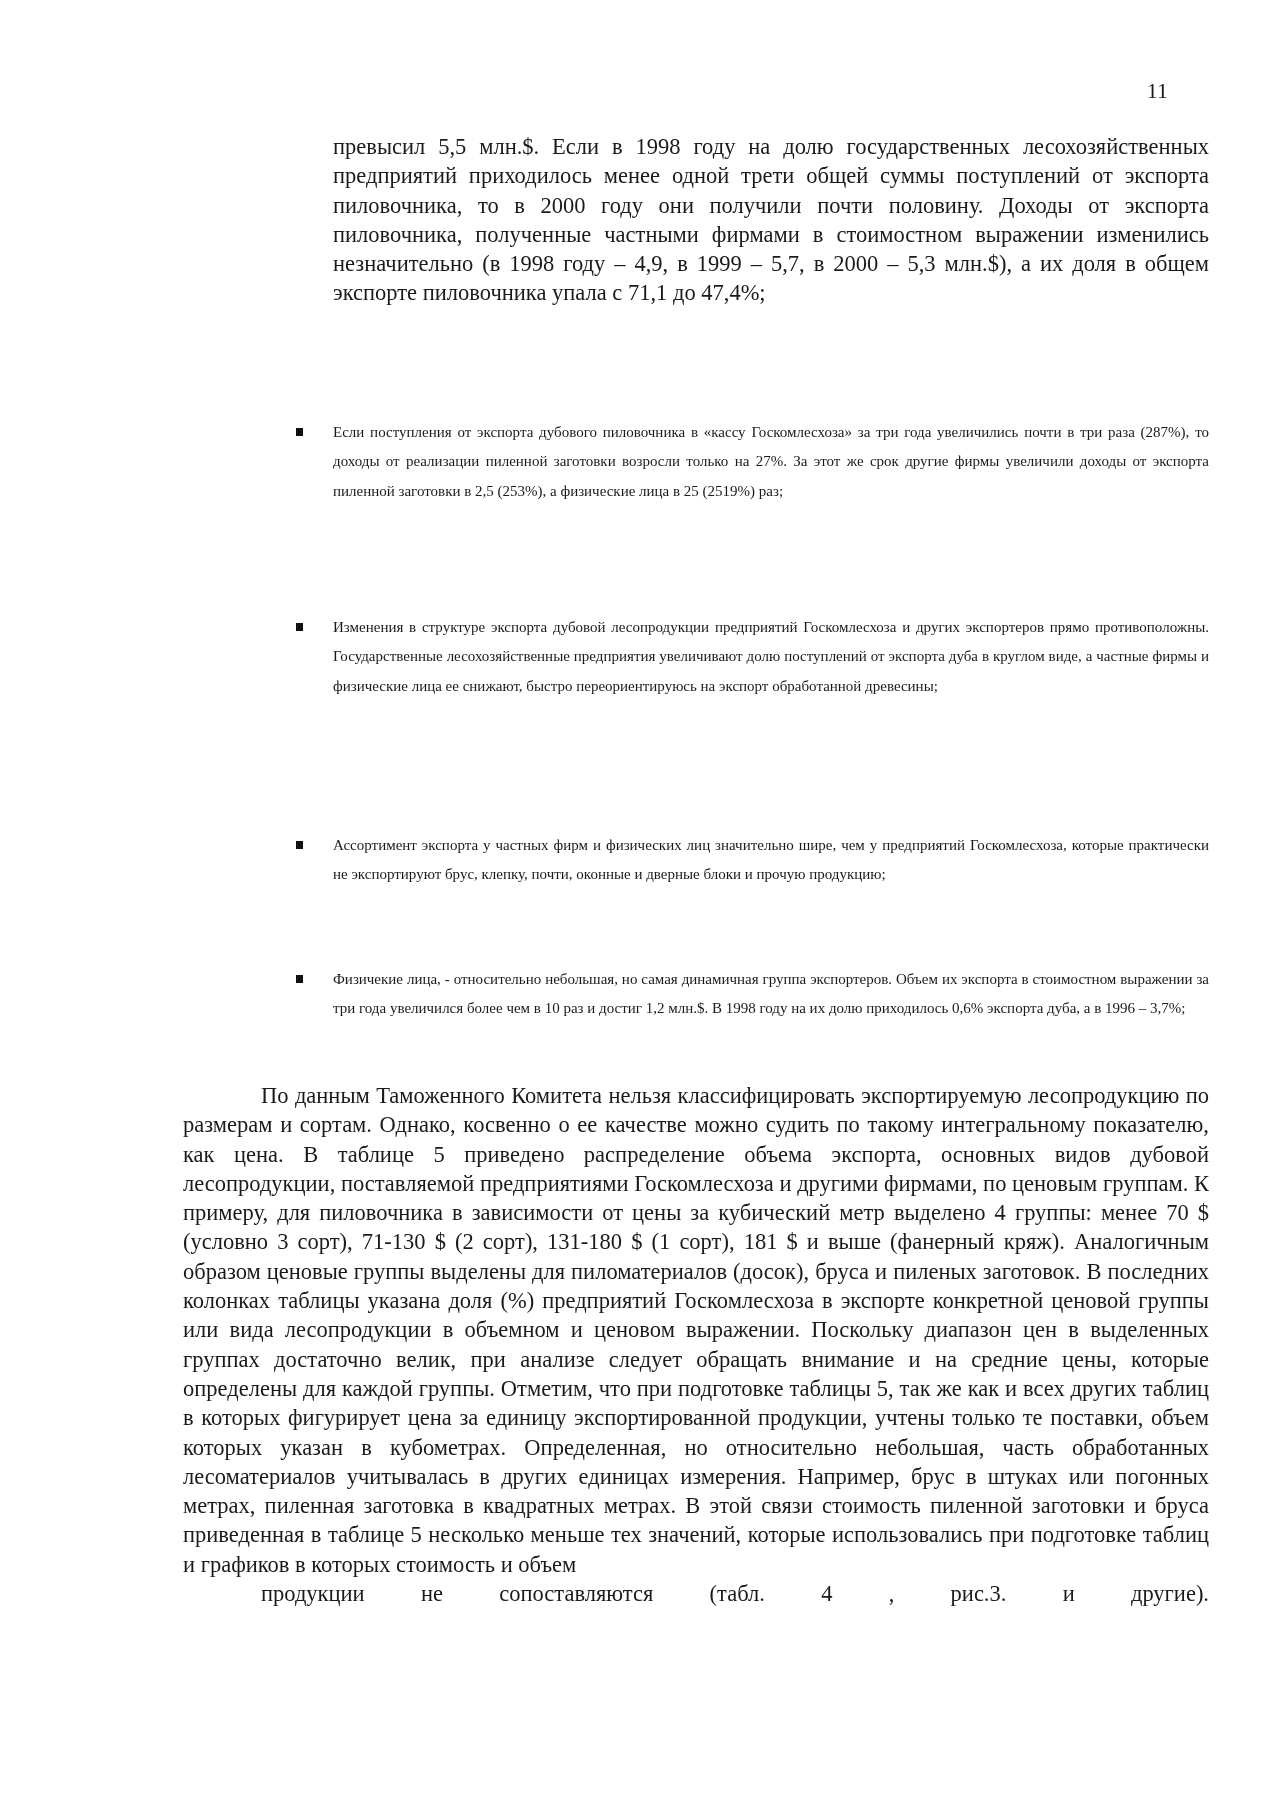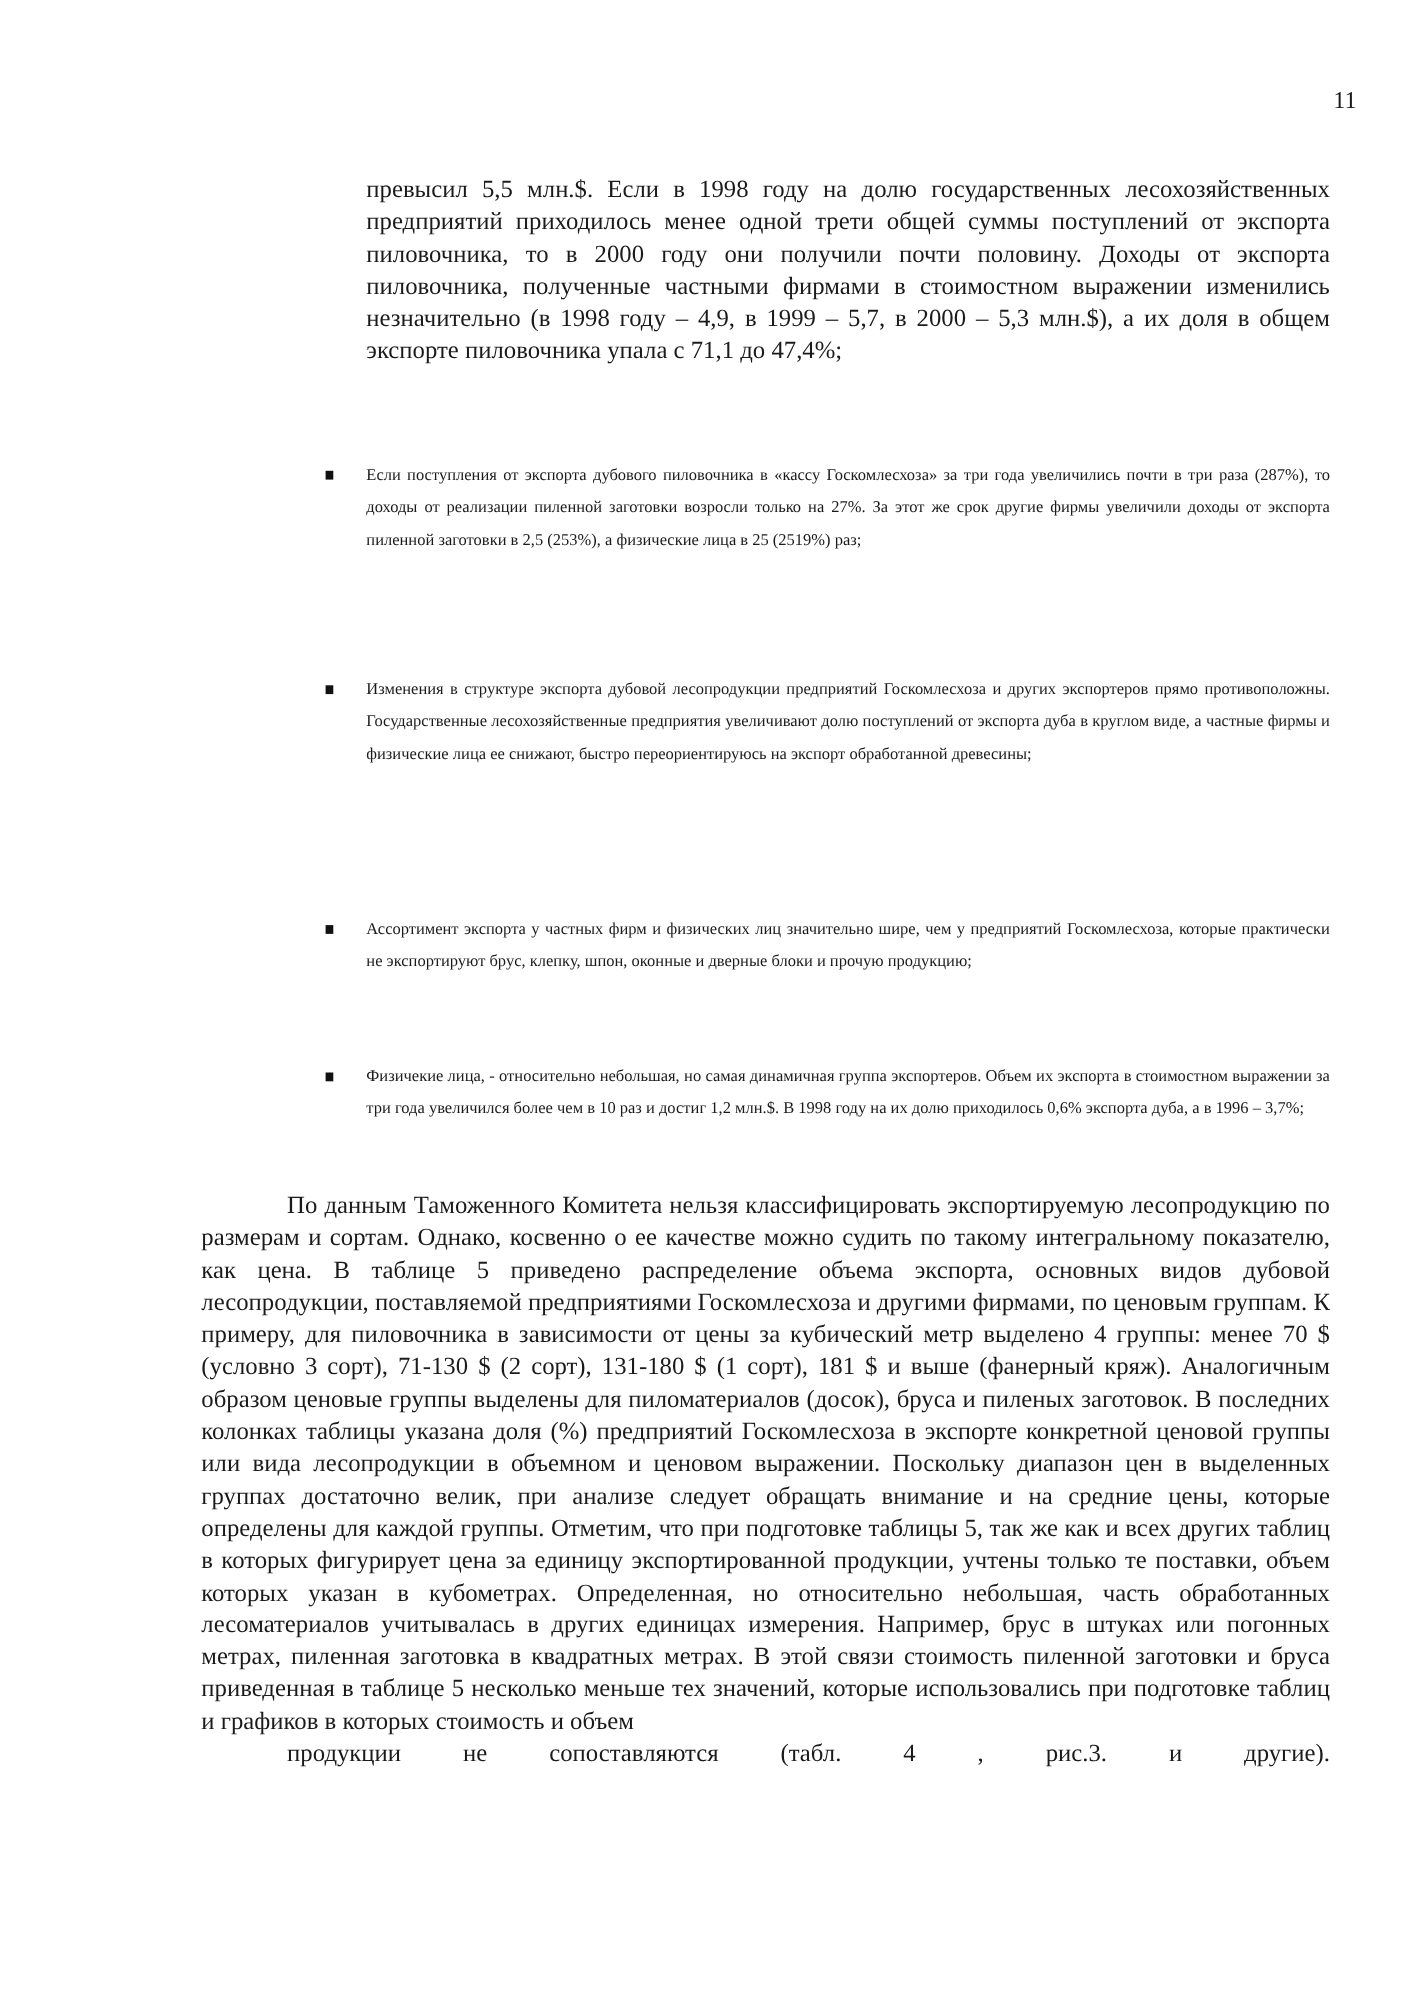--- a/index.html
+++ b/index.html
@@ -2,28 +2,28 @@
 <html><head>
 <meta charset="utf-8">
 <style>
   html, body { margin: 0; padding: 0; background: #ffffff; }
   body {
     width: 1280px; height: 1811px; position: relative; overflow: hidden;
     font-family: "Liberation Serif", "DejaVu Serif", serif;
     color: #1a1a1a;
   }
   .page-number {
-    position: absolute; top: 78px; left: 1212px; width: 60px;
-    font-size: 22px; 
+    position: absolute; top: 78px; left: 1108px; width: 60px;
+    font-size: 22px; text-align: right;
   }
   .para {
     position: absolute; font-size: 22.5px; line-height: 29.3px;
     text-align: justify; margin: 0;
   }
-  .cont { left: 333px; width: 876px; top: 157px; }
+  .cont { left: 333px; width: 876px; top: 132px; }
   .bullet-item { position: absolute; left: 296px; width: 913px; }
   .bullet-item .marker {
     position: absolute; left: 0; top: 10px; width: 7px; height: 8px; background: #111;
   }
   .bullet-item .text {
     position: absolute; left: 37px; width: 876px; font-size: 15px; line-height: 29.3px;
     text-align: justify; margin: 0;
   }
   .b1 { top: 418px; }
   .b2 { top: 613px; }
@@ -46,21 +46,21 @@
   <p class="text">Если поступления от экспорта дубового пиловочника в «кассу Госкомлесхоза» за три года увеличились почти в три раза (287%), то доходы от реализации пиленной заготовки возросли только на 27%. За этот же срок другие фирмы увеличили доходы от экспорта пиленной заготовки в 2,5 (253%), а физические лица в 25 (2519%) раз;</p>
 </div>
 
 <div class="bullet-item b2">
   <span class="marker"></span>
   <p class="text">Изменения в структуре экспорта дубовой лесопродукции предприятий Госкомлесхоза и других экспортеров прямо противоположны. Государственные лесохозяйственные предприятия увеличивают долю поступлений от экспорта дуба в круглом виде, а частные фирмы и физические лица ее снижают, быстро переориентируюсь на экспорт обработанной древесины;</p>
 </div>
 
 <div class="bullet-item b3">
   <span class="marker"></span>
-  <p class="text">Ассортимент экспорта у частных фирм и физических лиц значительно шире, чем у предприятий Госкомлесхоза, которые практически не экспортируют брус, клепку, шпон, оконные и дверные блоки и прочую продукцию;</p>
+  <p class="text">Ассортимент экспорта у частных фирм и физических лиц значительно шире, чем у предприятий Госкомлесхоза, которые практически не экспортируют брус, клепку, почти, оконные и дверные блоки и прочую продукцию;</p>
 </div>
 
 <div class="bullet-item b4">
   <span class="marker"></span>
   <p class="text">Физичекие лица, - относительно небольшая, но самая динамичная группа экспортеров. Объем их экспорта в стоимостном выражении за три года увеличился более чем в 10 раз и достиг 1,2 млн.$. В 1998 году на их долю приходилось 0,6% экспорта дуба, а в 1996 – 3,7%;</p>
 </div>
 
 <p class="para main-para"><span>По данным Таможенного Комитета нельзя классифицировать экспортируемую лесопродукцию по размерам и сортам. Однако, косвенно о ее качестве можно судить по такому интегральному показателю, как цена. В таблице 5 приведено распределение объема экспорта, основных видов дубовой лесопродукции, поставляемой предприятиями Госкомлесхоза и другими фирмами, по ценовым группам. К примеру, для пиловочника в зависимости от цены за кубический метр выделено 4 группы: менее 70 $ (условно 3 сорт), 71-130 $ (2 сорт), 131-180 $ (1 сорт), 181 $ и выше (фанерный кряж). Аналогичным образом ценовые группы выделены для пиломатериалов (досок), бруса и пиленых заготовок. В последних колонках таблицы указана доля (%) предприятий Госкомлесхоза в экспорте конкретной ценовой группы или вида лесопродукции в объемном и ценовом выражении. Поскольку диапазон цен в выделенных группах достаточно велик, при анализе следует обращать внимание и на средние цены, которые определены для каждой группы. Отметим, что при подготовке таблицы 5, так же как и всех других таблиц в которых фигурирует цена за единицу экспортированной продукции, учтены только те поставки, объем которых указан в кубометрах. Определенная, но относительно небольшая, часть обработанных лесоматериалов учитывалась в других единицах измерения. Например, брус в штуках или погонных метрах, пиленная заготовка в квадратных метрах. В этой связи стоимость пиленной заготовки и бруса приведенная в таблице 5 несколько меньше тех значений, которые использовались при подготовке таблиц и графиков в которых стоимость и объем</span> <span class="last-line">продукции не сопоставляются (табл. 4 , рис.3. и другие).</span></p>
 
 </body></html>

